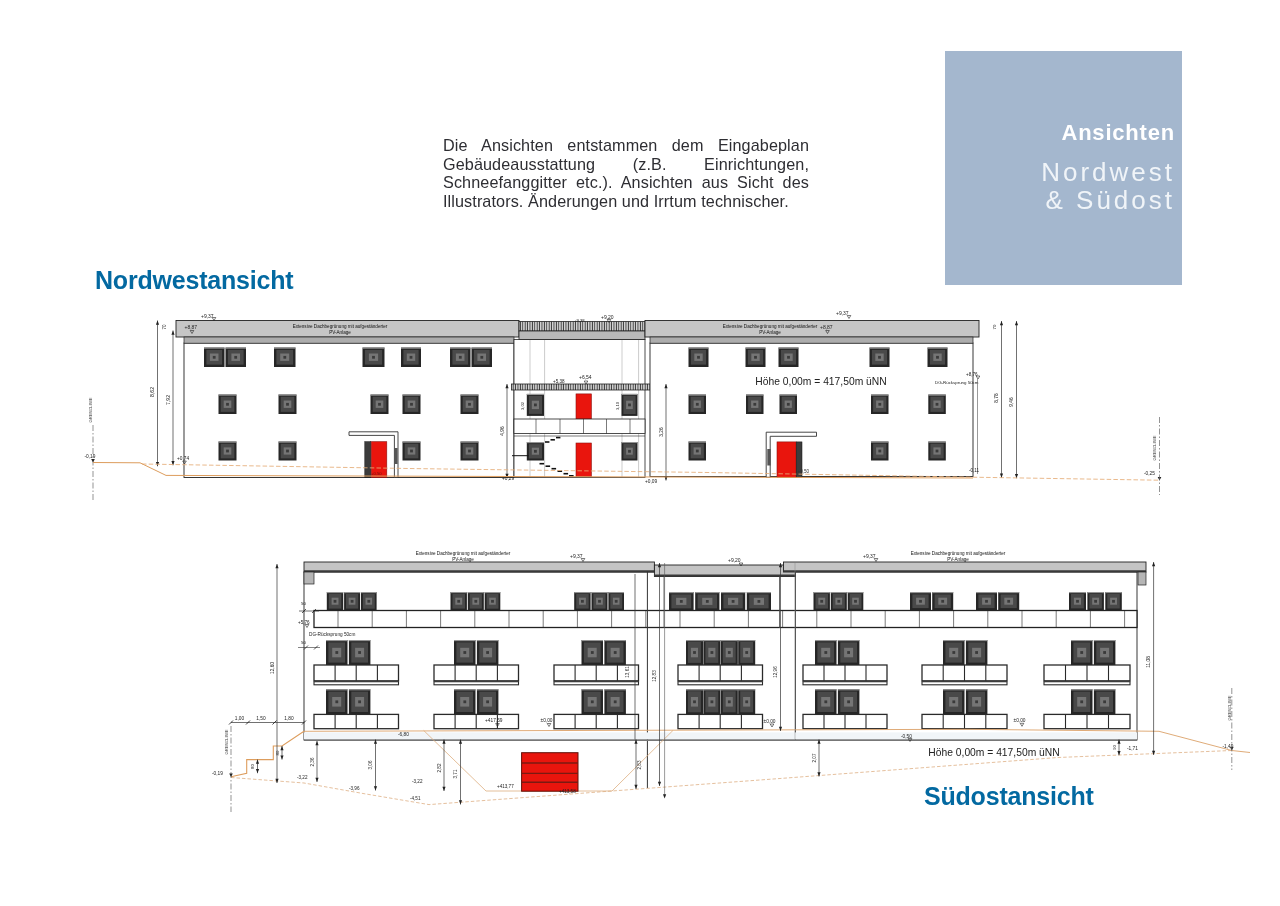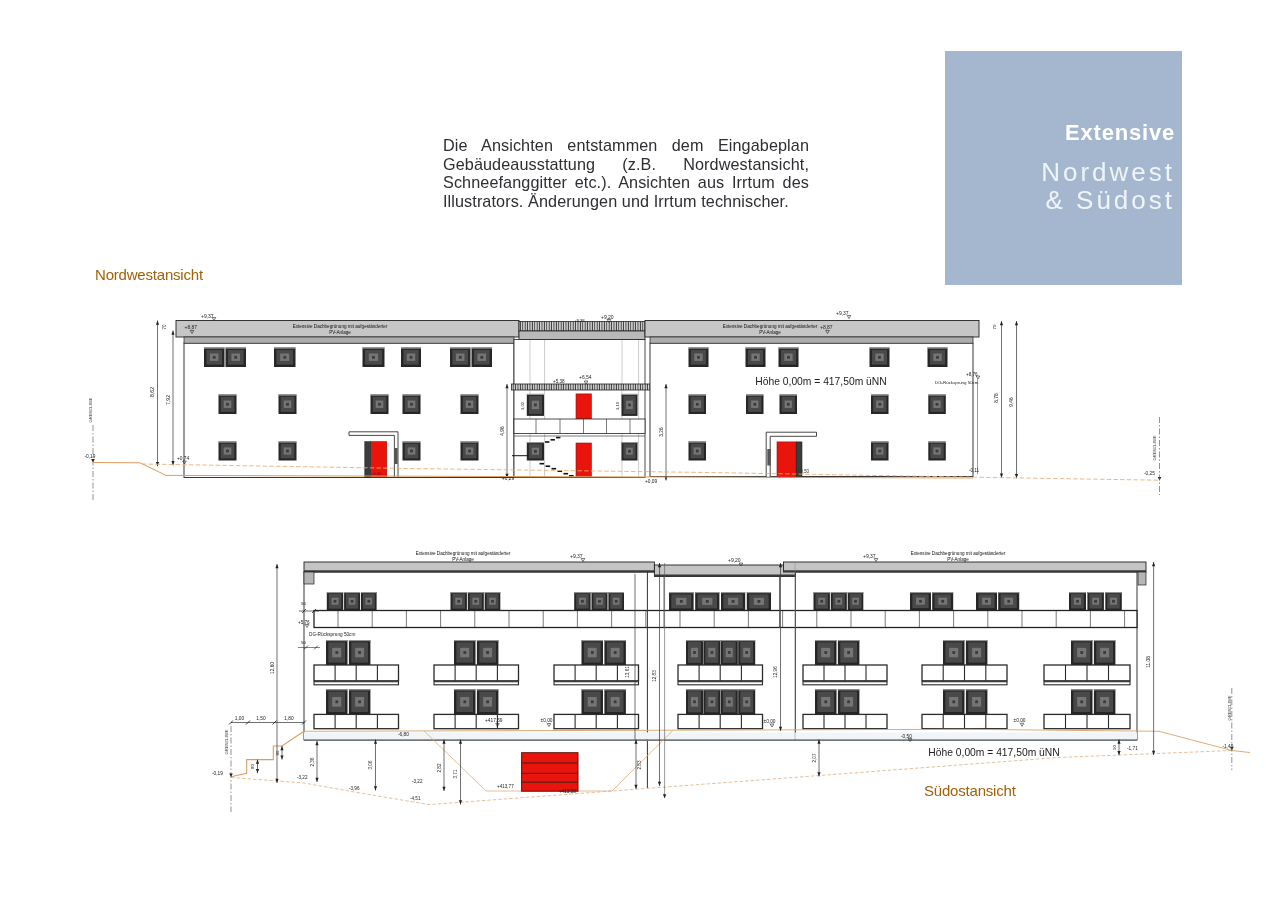--- a/index.html
+++ b/index.html
@@ -6,38 +6,38 @@
 *{box-sizing:border-box;}
 .page{position:relative;width:1280px;height:906px;background:#fff;overflow:hidden;
   font-family:"Liberation Sans",sans-serif;margin-left:8px;}
 .para{position:absolute;left:435px;top:136px;width:366px;font-size:16.2px;line-height:18.6px;
   color:#2e2e33;letter-spacing:.1px;}
 .para .jl{text-align:justify;text-align-last:justify;}
 .bluebox{position:absolute;left:937px;top:51px;width:237px;height:234px;background:#a4b7ce;}
 .bb-in{position:absolute;right:7px;top:69px;text-align:right;color:#fff;}
 .bb-t{font-size:22px;font-weight:bold;letter-spacing:.8px;}
 .bb-s{font-size:26px;color:#f0f4f8;margin-top:13px;line-height:27.5px;letter-spacing:3px;}
-.viewlabel{position:absolute;font-size:15px;font-weight:normal;color:#a16207;letter-spacing:-.2px;}
+.viewlabel{position:absolute;font-size:25px;font-weight:bold;color:#0369a1;letter-spacing:-.2px;}
 svg text{font-family:"Liberation Sans",sans-serif;}
 </style>
 </head>
 <body>
 
 <div class="page">
 
 <div class="para">
 <div class="jl">Die Ansichten entstammen dem Eingabeplan</div>
-<div class="jl">Gebäudeausstattung (z.B. Nordwestansicht,</div>
-<div class="jl">Schneefanggitter etc.). Ansichten aus Irrtum des</div>
+<div class="jl">Gebäudeausstattung (z.B. Einrichtungen,</div>
+<div class="jl">Schneefanggitter etc.). Ansichten aus Sicht des</div>
 <div>Illustrators. Änderungen und Irrtum technischer.</div>
 </div>
 
 <div class="bluebox">
   <div class="bb-in">
-    <div class="bb-t">Extensive</div>
+    <div class="bb-t">Ansichten</div>
     <div class="bb-s">Nordwest<br>&amp; Südost</div>
   </div>
 </div>
 
 <div class="viewlabel" style="left:87px;top:266px;">Nordwestansicht</div>
 
 <div class="viewlabel" style="left:916px;top:782px;">Südostansicht</div>
 <svg width="1280" height="906" viewBox="0 0 1280 906" style="position:absolute;left:0;top:0;">
 <defs>
 <pattern id="hatch" width="2.4" height="6" patternUnits="userSpaceOnUse">

